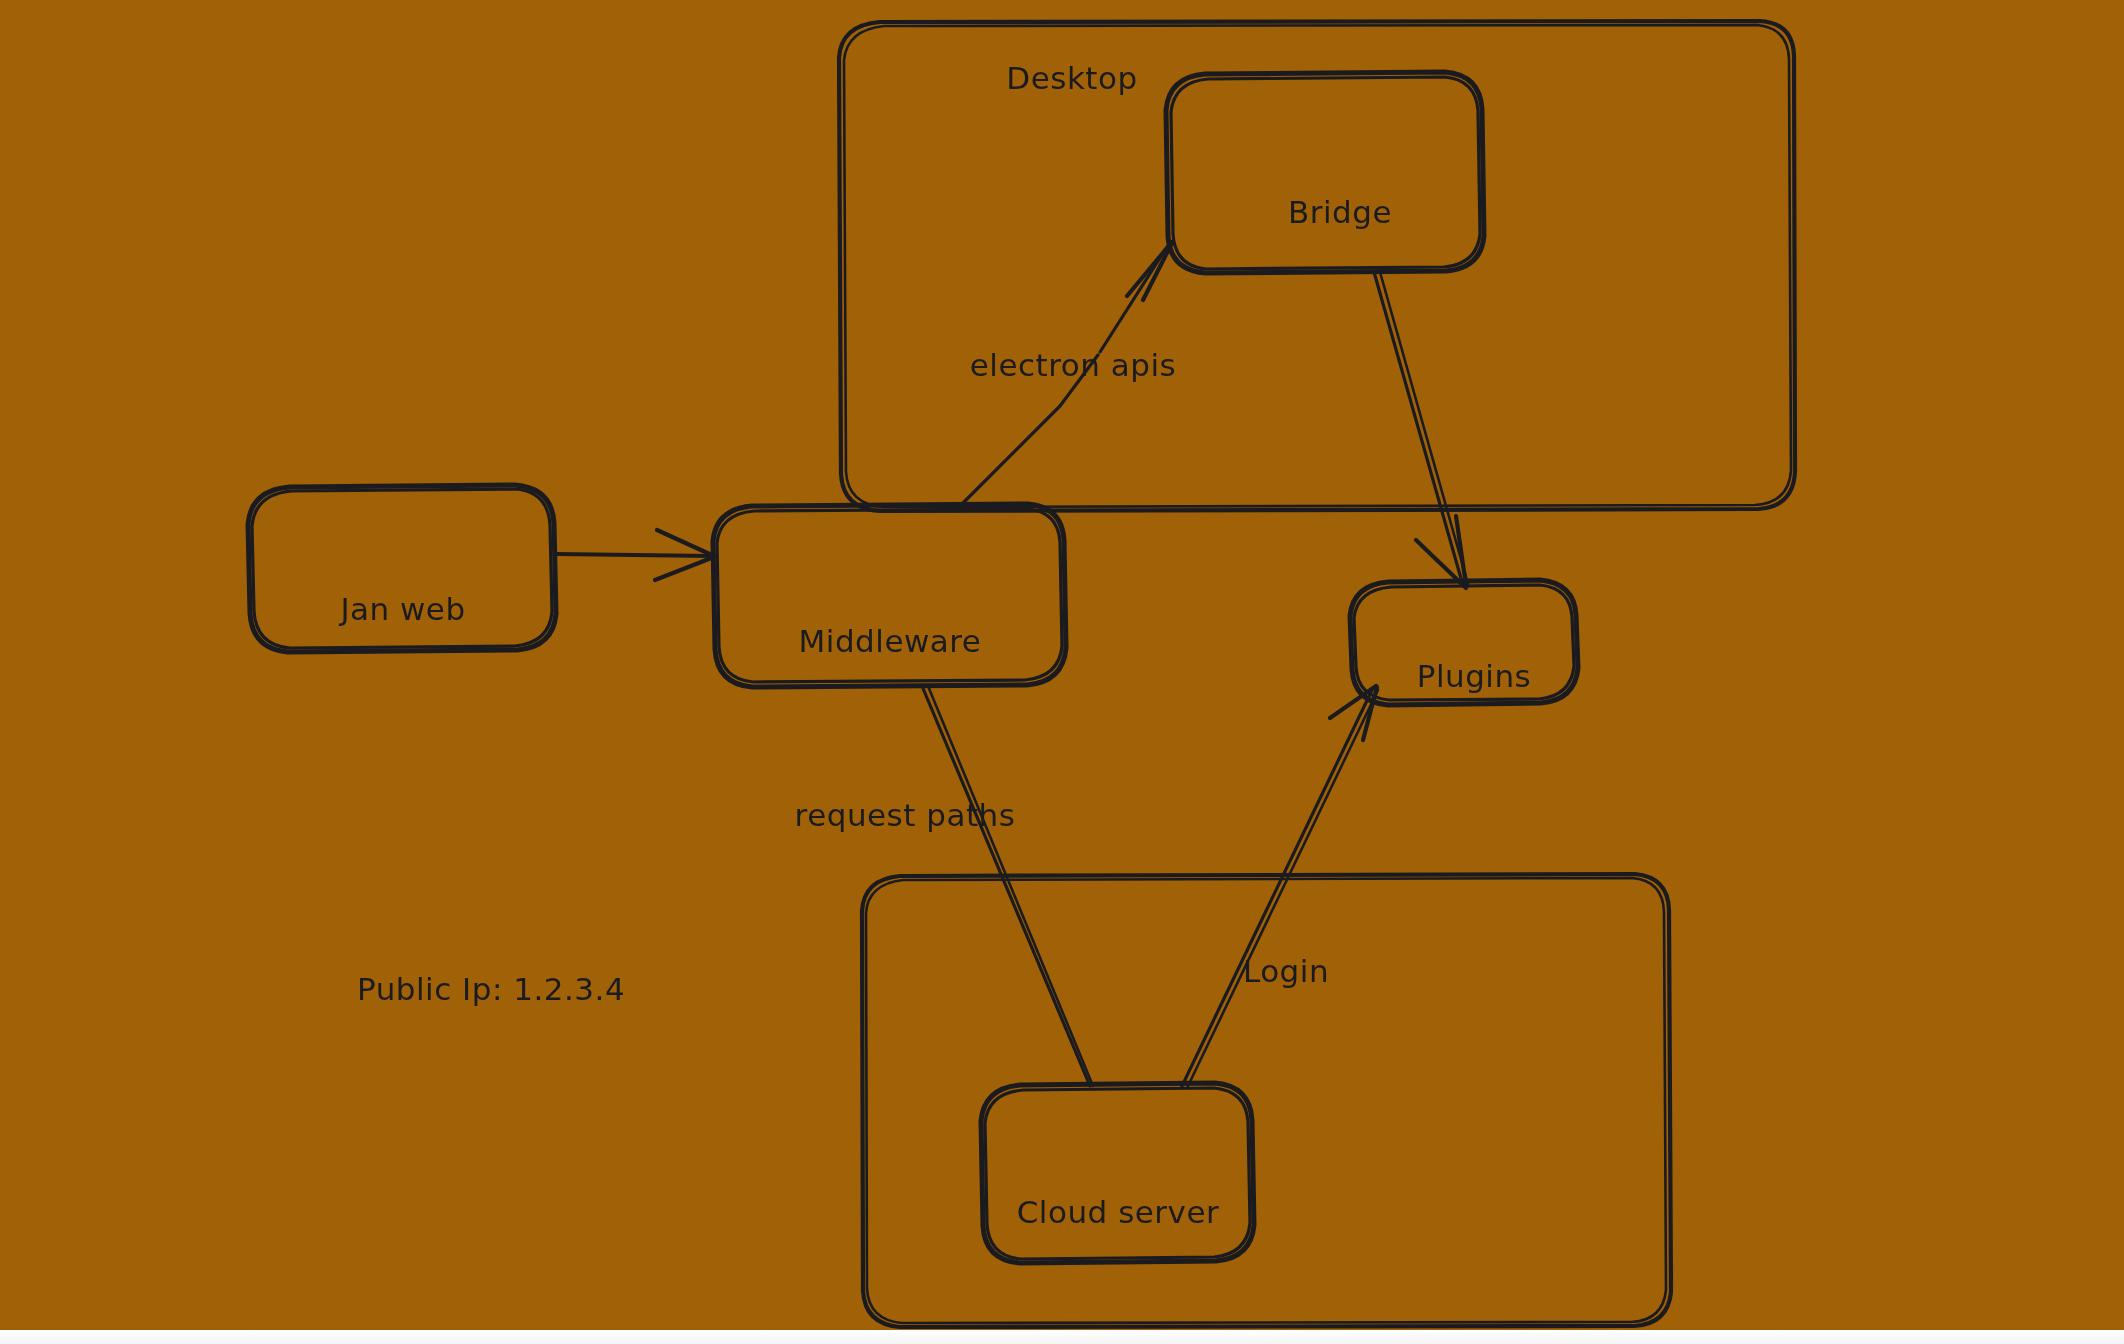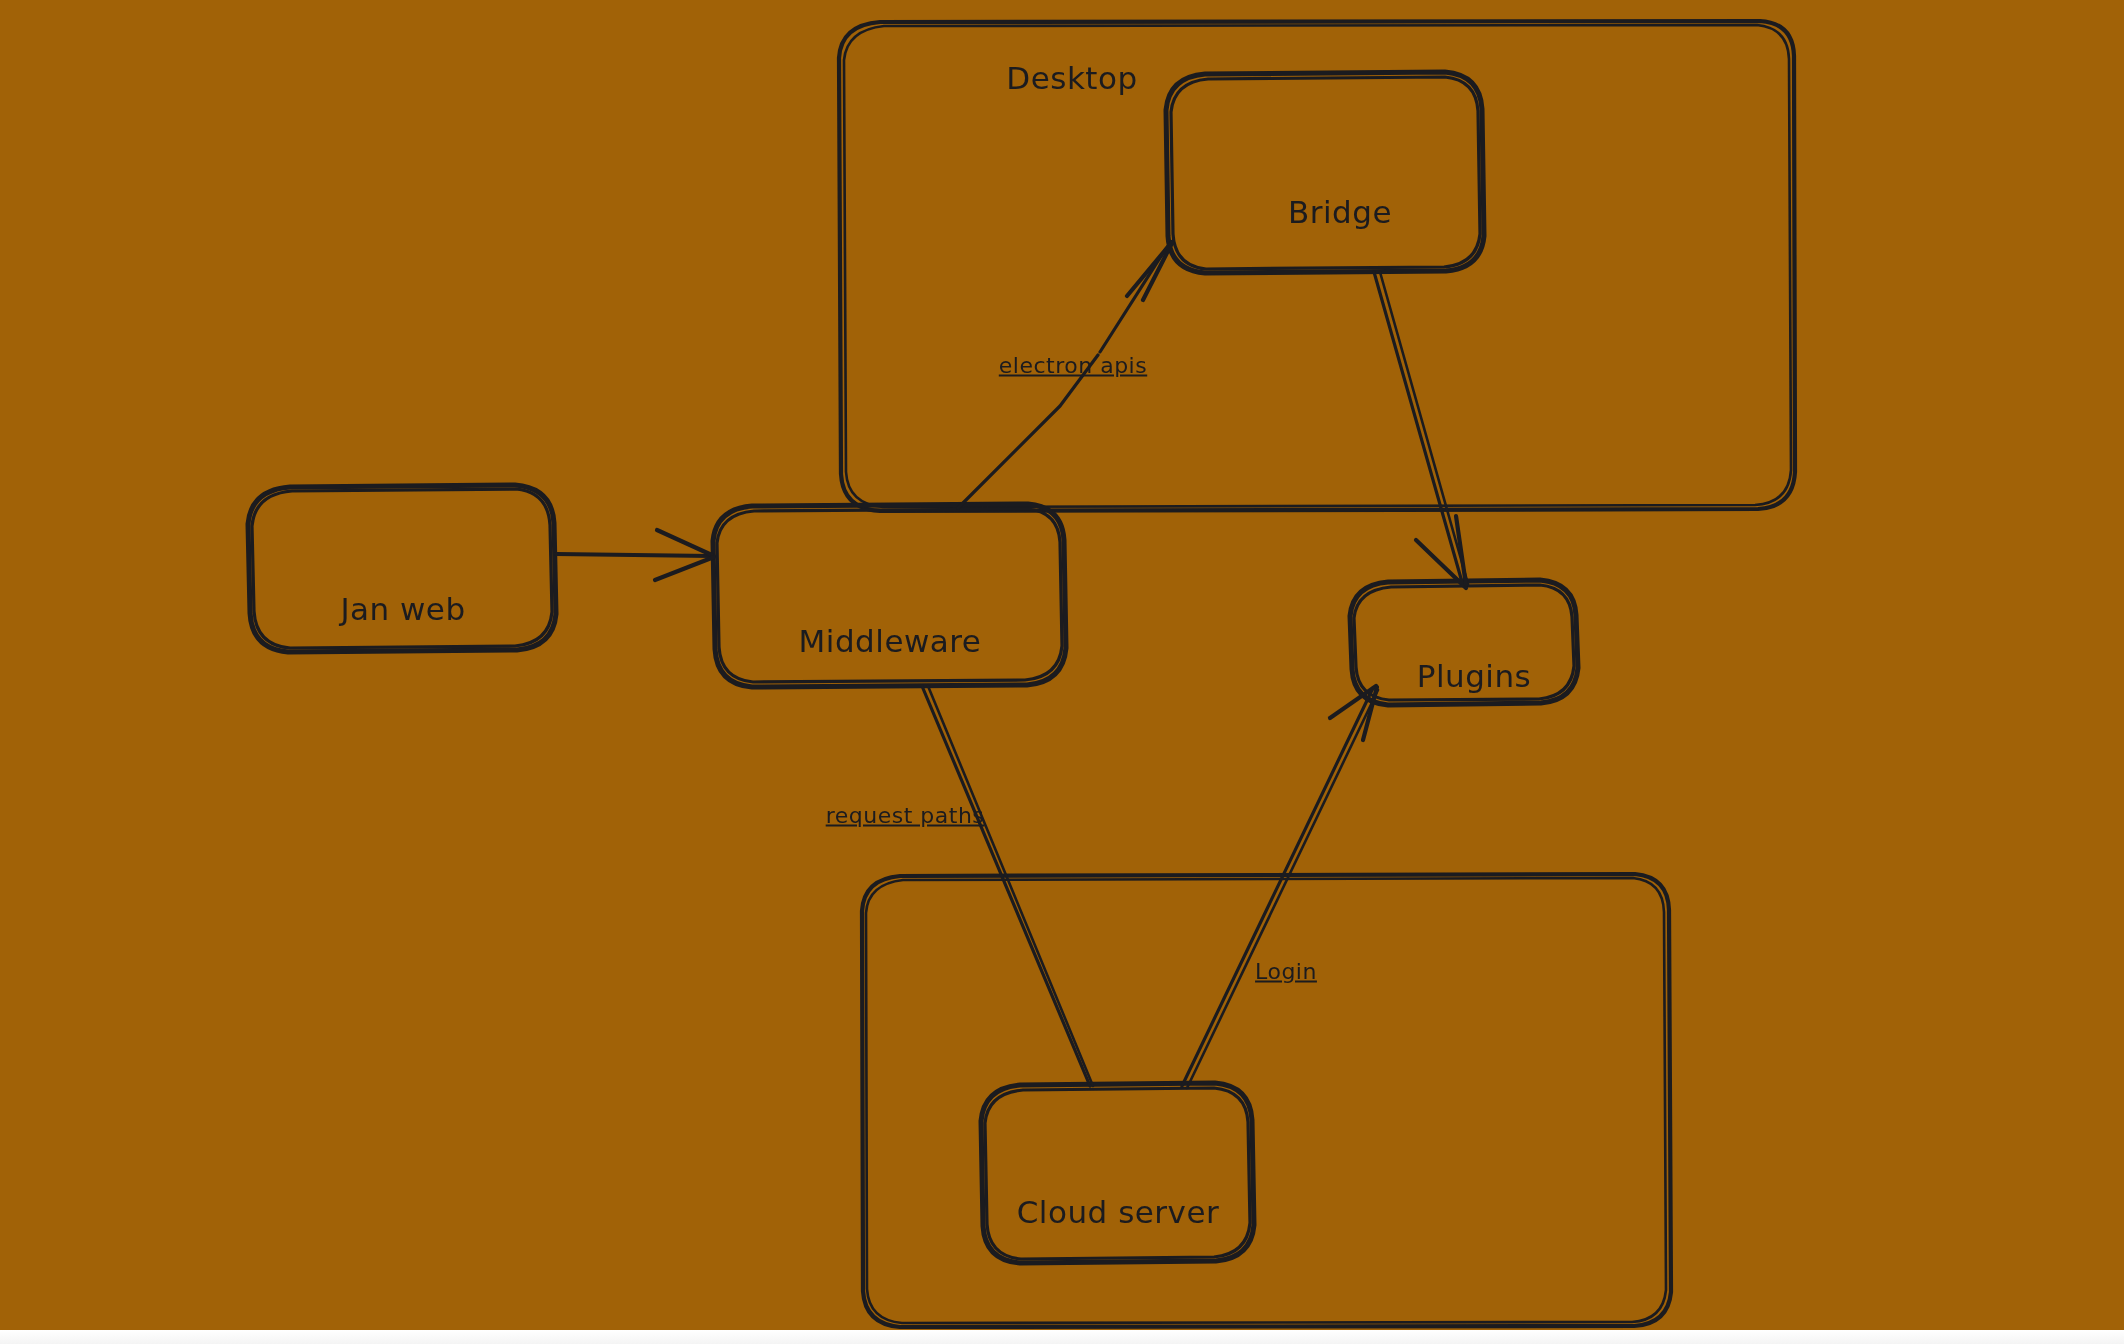--- a/index.html
+++ b/index.html
@@ -38,21 +38,21 @@
     color: #1b1b1f;
     font-family: "DejaVu Sans", sans-serif;
     font-weight: 400;
     white-space: pre;
     letter-spacing: 0.5px;
     transform: translate(-50%, -50%);
     -webkit-font-smoothing: antialiased;
   }
   .lbl.node   { font-size: 31px; margin-top: 40px; }
   .lbl.group  { font-size: 31px; }
-  .lbl.edge   { font-size: 22px; text-decoration: underline; }
+  .lbl.edge   { font-size: 31px; }
   .lbl.note   { font-size: 31px; transform: translate(0, 0); line-height: 46px; }
 </style>
 </head>
 <body>
 
 <div id="canvas">
 
   <svg id="sketch" viewBox="0 0 2124 1344" xmlns="http://www.w3.org/2000/svg">
     <defs>
       <style>
@@ -143,16 +143,17 @@
   <div class="lbl node" style="left:1474px; top:636px;">Plugins</div>
 
   <div class="lbl node" style="left:1118px; top:1172px;">Cloud server</div>
 
   <div class="lbl edge" style="left:1073px; top:365px;">electron apis</div>
 
   <div class="lbl edge" style="left:905px; top:815px;">request paths</div>
 
   <div class="lbl edge" style="left:1286px; top:971px;">Login</div>
 
+  <div class="lbl note" style="left:357px; top:966px;">Public Ip: 1.2.3.4</div>
 
 
   <div class="bottom-strip"></div>
 </div>
 
 </body></html>

